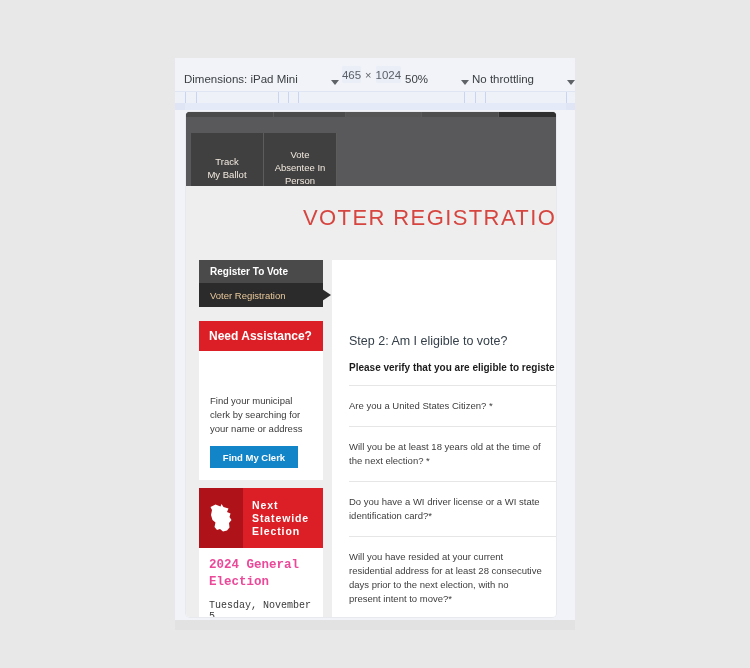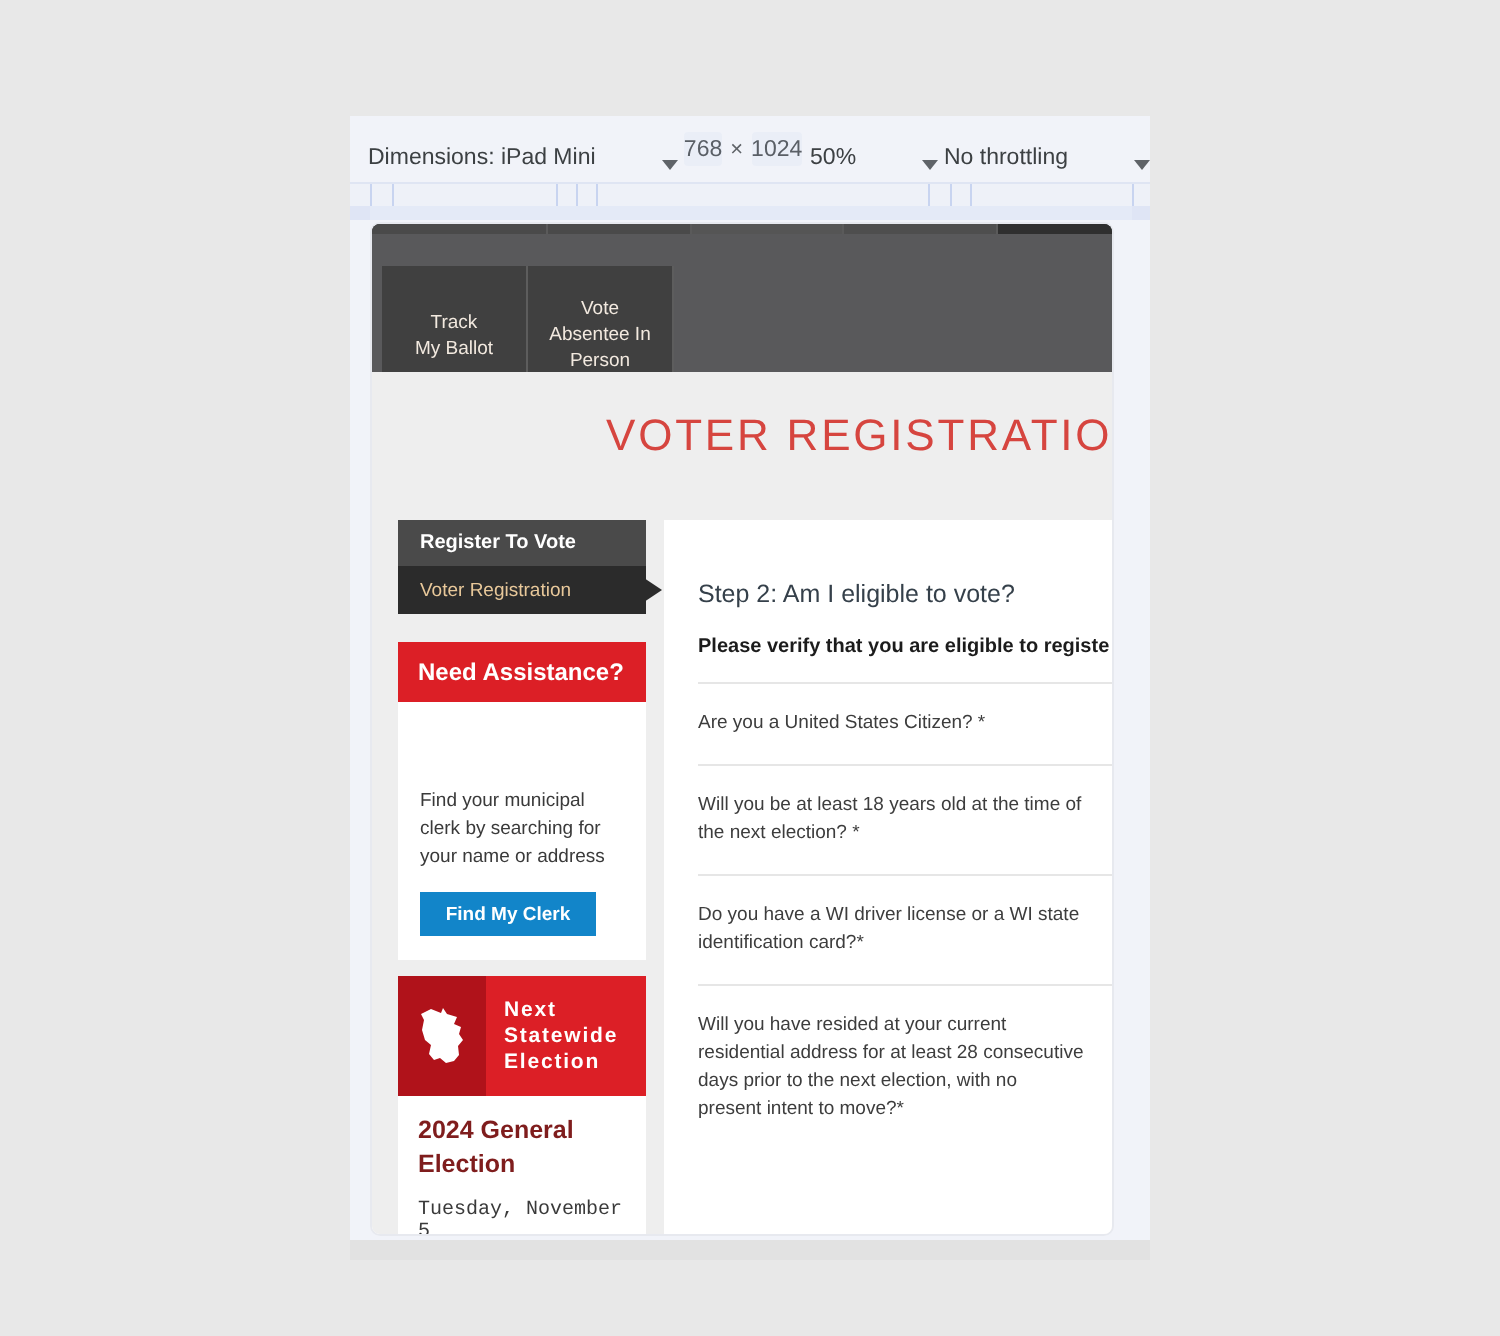--- a/index.html
+++ b/index.html
@@ -308,24 +308,24 @@
     font-weight: bold;
     line-height: 13px;
     letter-spacing: 0.9px;
     padding-left: 9px;
   }
   .election-body {
     padding: 9px 10px 10px 10px;
     box-sizing: border-box;
   }
   .election-name {
-    font-family: Liberation Sans, sans-serif;
+    font-family: Liberation Mono, monospace;
     font-size: 12.5px;
     font-weight: bold;
-    color: #7f1d1d;
+    color: #ec4899;
     line-height: 17px;
   }
   .election-date {
     margin-top: 9px;
     font-size: 10px;
     color: #3a3a3a;
     font-family: Liberation Mono, monospace;
   }
 
   
@@ -333,20 +333,21 @@
     width: 224px;
     margin-top: 10px;
     background: #ffffff;
     box-sizing: border-box;
     padding: 0 0 0 17px;
   }
   .step-title {
     font-size: 12.5px;
     color: #35404a;
     padding-top: 30px;
+    margin-top: 44px;
   }
   .step-sub {
     font-size: 10px;
     font-weight: bold;
     color: #1c1c1c;
     padding-top: 14px;
     white-space: nowrap;
   }
   .q-list {
     margin-top: 12px;
@@ -373,21 +374,21 @@
 <body>
 
 <div class="devtools">
 
   <div class="device-toolbar">
     <div class="dt-item dt-dims">
       <span>Dimensions: iPad Mini</span>
       <span class="caret"></span>
     </div>
     <div class="dt-gap-a"></div>
-    <div class="dt-field">768</div>
+    <div class="dt-field">465</div>
     <span class="dt-x">×</span>
     <div class="dt-field">1024</div>
     <div class="dt-gap-b"></div>
     <div class="dt-item">
       <span>50%</span>
       <span class="caret"></span>
     </div>
     <div class="dt-gap-c"></div>
     <div class="dt-item">
       <span>No throttling</span>

